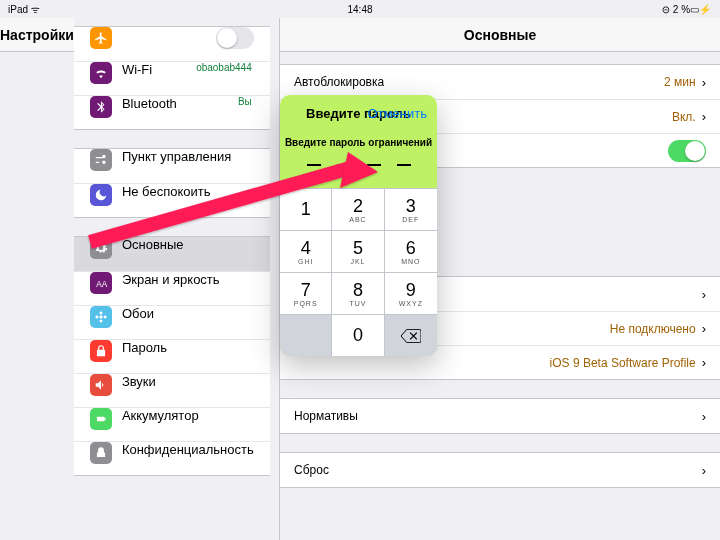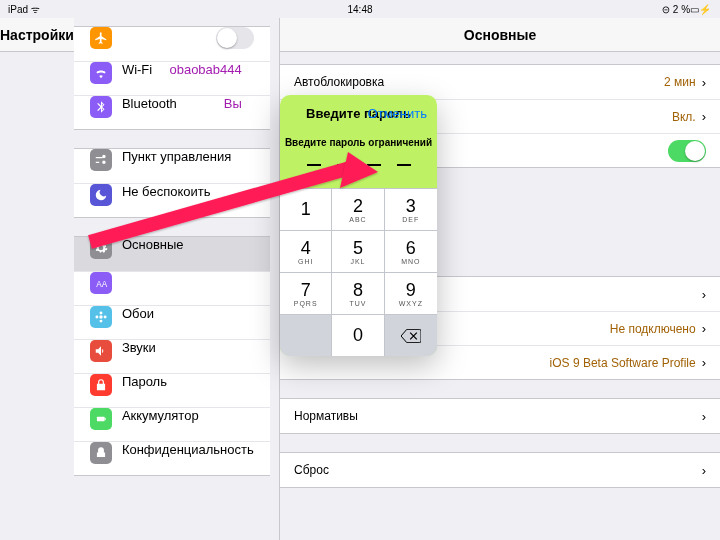--- a/index.html
+++ b/index.html
@@ -13,24 +13,24 @@
 .col-right{flex:1;background:#efeff4;display:flex;flex-direction:column}
 .nav{height:34px;flex:0 0 34px;display:flex;align-items:center;justify-content:center;font-weight:600;font-size:14px;background:#f7f7f8;border-bottom:1px solid #c8c7cc}
 .scroll{overflow:hidden}
 .group{margin-top:18px;background:#fff;border-top:1px solid #c8c7cc;border-bottom:1px solid #c8c7cc}
 .group.first{margin-top:8px}
 .row{display:flex;height:34px;padding:0 16px;border-top:1px solid #e5e5ea;position:relative}
 .row:first-child{border-top:none}
 .row .icon{width:22px;height:22px;border-radius:5px;margin-right:10px;flex:0 0 22px;display:flex;align-items:center;justify-content:center;color:#fff}
 .row .icon svg{width:14px;height:14px}
 .row .label{flex:1;font-size:13px;color:#000}
-.row .value{color:#a21caf;font-size:13px;margin-right:12px}
+.row .value{color:#15803d;font-size:10px;margin-right:2px}
 .row.selected{background:#d9d9de}
 .row.selected .label{color:#000}
-.i-orange{background:#ff9500}.i-blue{background:#8b5cf6}.i-red{background:#ff3b30}
+.i-orange{background:#ff9500}.i-blue{background:#701a75}.i-red{background:#ff3b30}
 .i-gray{background:#8e8e93}.i-purple{background:#5856d6}.i-green{background:#4cd964}
 .i-teal{background:#55c1e9}.i-darkred{background:#e74c3c}
 .right-body{padding:0}
 .right-row{display:flex;align-items:center;height:34px;padding:0 14px;background:#fff;border-top:1px solid #e5e5ea}
 .right-group{margin-top:18px;border-top:1px solid #c8c7cc;border-bottom:1px solid #c8c7cc;background:#fff}
 .right-group.first{margin-top:12px}
 .right-row:first-child{border-top:none}
 .right-row .rlabel{flex:1;font-size:12px}
 .right-row .rvalue{color:#a16207;font-size:12px;margin-right:6px}
 .switch{width:38px;height:22px;border-radius:11px;background:#4cd964;position:relative}
@@ -123,48 +123,49 @@
               </svg>
             </div>
             <div class="label">Основные</div>
           </div>
           <div class="row">
             <div class="icon i-blue">
               <svg viewBox="0 0 24 24" fill="#fff">
                 <text x="4" y="18" font-size="14" fill="#fff">AA</text>
               </svg>
             </div>
+            <div class="label">Экран и яркость</div>
           </div>
           <div class="row">
             <div class="icon i-teal">
               <svg viewBox="0 0 24 24" fill="#fff">
                 <circle cx="12" cy="12" r="3"></circle>
                 <circle cx="12" cy="5" r="2.5"></circle>
                 <circle cx="12" cy="19" r="2.5"></circle>
                 <circle cx="5" cy="12" r="2.5"></circle>
                 <circle cx="19" cy="12" r="2.5"></circle>
               </svg>
             </div>
             <div class="label">Обои</div>
           </div>
           <div class="row">
+            <div class="icon i-red">
+              <svg viewBox="0 0 24 24" fill="#fff">
+                <path d="M17 10V7a5 5 0 1 0-10 0v3H5v11h14V10h-2zm-8 0V7a3 3 0 1 1 6 0v3H9z"></path>
+              </svg>
+            </div>
+            <div class="label">Пароль</div>
+          </div>
+          <div class="row">
             <div class="icon i-darkred">
               <svg viewBox="0 0 24 24" fill="#fff">
                 <path d="M3 9v6h4l5 5V4L7 9H3zm13 3a4 4 0 0 0-2-3.5v7A4 4 0 0 0 16 12z"></path>
               </svg>
             </div>
             <div class="label">Звуки</div>
-          </div>
-          <div class="row">
-            <div class="icon i-red">
-              <svg viewBox="0 0 24 24" fill="#fff">
-                <path d="M17 10V7a5 5 0 1 0-10 0v3H5v11h14V10h-2zm-8 0V7a3 3 0 1 1 6 0v3H9z"></path>
-              </svg>
-            </div>
-            <div class="label">Пароль</div>
           </div>
           <div class="row">
             <div class="icon i-green">
               <svg viewBox="0 0 24 24" fill="#fff">
                 <rect x="5" y="8" width="13" height="8" rx="1"></rect>
                 <rect x="18" y="10" width="2" height="4"></rect>
               </svg>
             </div>
             <div class="label">Аккумулятор</div>
           </div>

